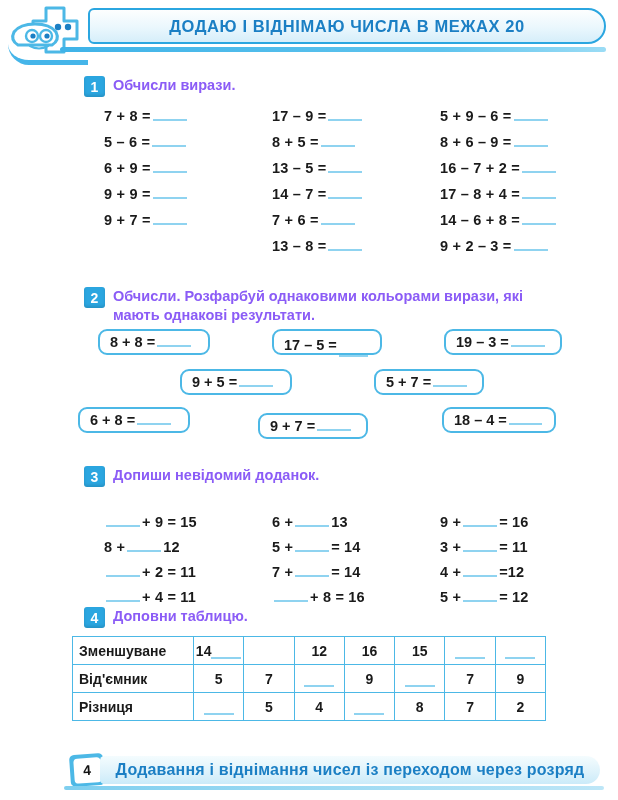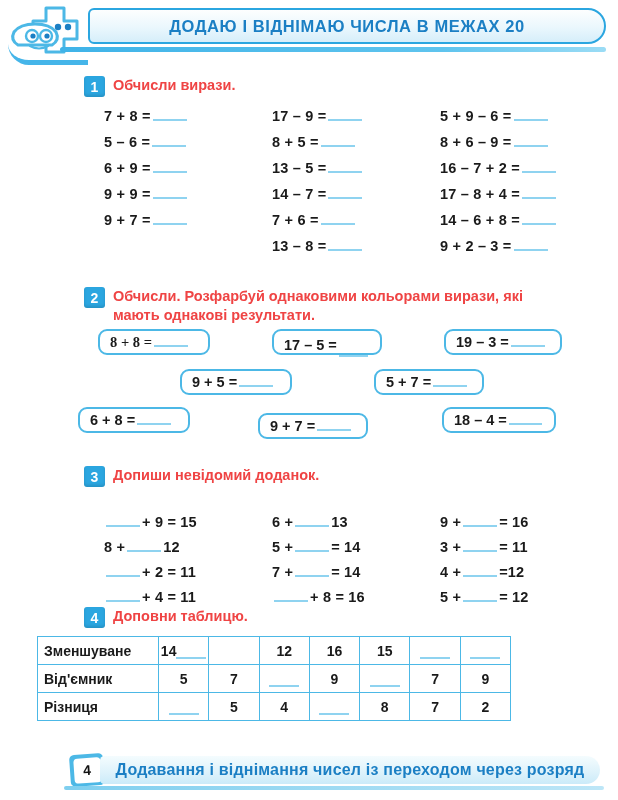--- a/index.html
+++ b/index.html
@@ -94,21 +94,21 @@
     font-weight: bold;
     display: flex;
     align-items: center;
     justify-content: center;
     box-shadow: inset 0 -2px 3px rgba(0,0,0,0.12);
   }
   .ex-title {
     font-size: 14.5px;
     font-weight: bold;
     line-height: 1.32;
-    color: #ef4444;
+    color: #8b5cf6;
     max-width: 430px;
   }
 
   
   .cols {
     display: flex;
     padding-left: 104px;
     margin-top: 6px;
   }
   .col {
@@ -162,21 +162,21 @@
     padding-left: 104px;
     margin-top: 22px;
     text-align: right;
   }
   .cols3 .col { width: 168px; }
   .cols3 .col.c3 { width: 178px; }
   .expr.e3 { height: 25px; }
 
   
   .tbl-wrap {
-    padding-left: 37px;
+    padding-left: 72px;
     margin-top: 8px;
   }
   table.grid {
     border-collapse: collapse;
     width: 474px;
     table-layout: fixed;
   }
   table.grid td {
     border: 1.5px solid #4cb8e6;
     height: 27px;
@@ -373,21 +373,21 @@
     </div>
   </div>
 </div>
 
 <div class="ex" style="top:287px;">
   <div class="ex-head">
     <div class="num-badge">2</div>
     <div class="ex-title">Обчисли. Розфарбуй однаковими кольорами вирази, які мають однакові результати.</div>
   </div>
   <div class="pill-area">
-    <div class="pill" style="left:98px;top:0px;width:112px;font-family:Liberation Serif, serif;">
+    <div class="pill" style="left:98px;top:0px;width:112px;">
         <span>8 + 8 =</span>
         <span class="blank"></span>
       </div>
     <div class="pill" style="left:272px;top:0px;width:110px;align-items:flex-end;">
         <span>17 – 5 =</span>
         <span class="blank"></span>
       </div>
     <div class="pill" style="left:444px;top:0px;width:118px;">
         <span>19 – 3 =</span>
         <span class="blank"></span>

